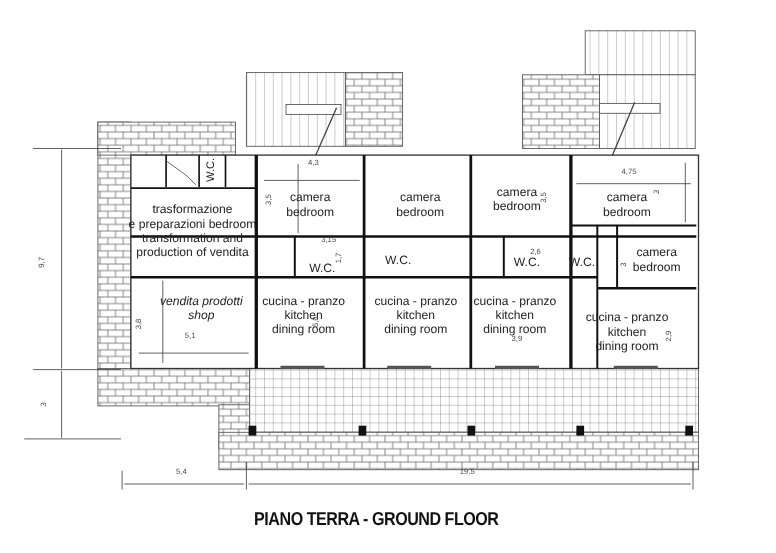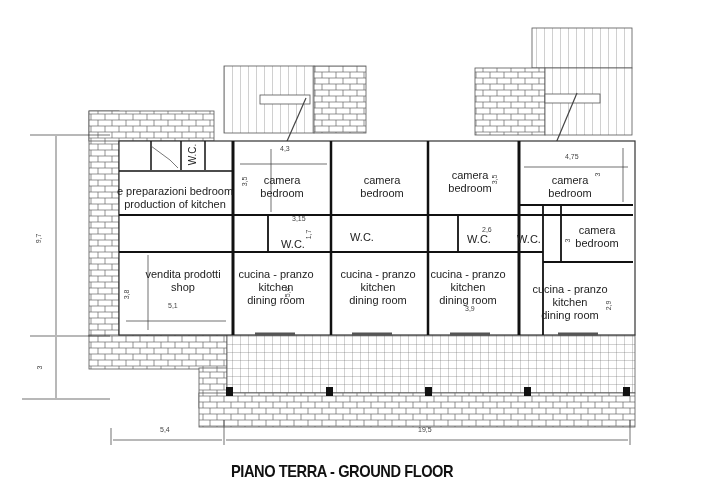--- a/index.html
+++ b/index.html
@@ -111,25 +111,27 @@
     <line x1="126" y1="321" x2="226" y2="321"></line>
     <line x1="148" y1="255" x2="148" y2="330"></line>
   </g>
 </svg>
 
 <div class="lbl" style="left:192px;top:148px;transform:translateX(-50%) rotate(-90deg);font-size:10px;">
   <span>W.C.</span>
 </div>
 
 <div class="lbl" style="left:175px;top:185px;">
+  <div>trasformazione</div>
   <div>e preparazioni bedroom</div>
-  <div>production of kitchen</div>
-</div>
-
-<div class="lbl" style="left:183px;top:268px;">
+  <div>transformation and</div>
+  <div>production of vendita</div>
+</div>
+
+<div class="lbl" style="left:183px;top:268px;font-style:italic;">
   <div>vendita prodotti</div>
   <div>shop</div>
 </div>
 
 <div class="lbl" style="left:282px;top:174px;">
   <div>camera</div>
   <div>bedroom</div>
 </div>
 <div class="lbl" style="left:382px;top:174px;">
   <div>camera</div>

